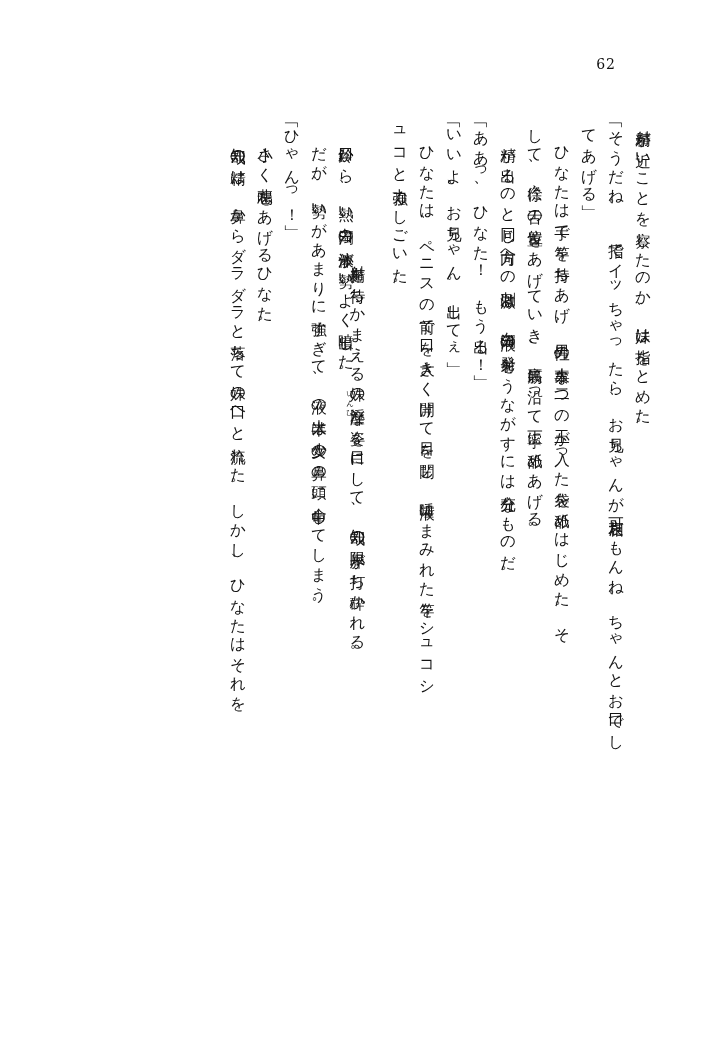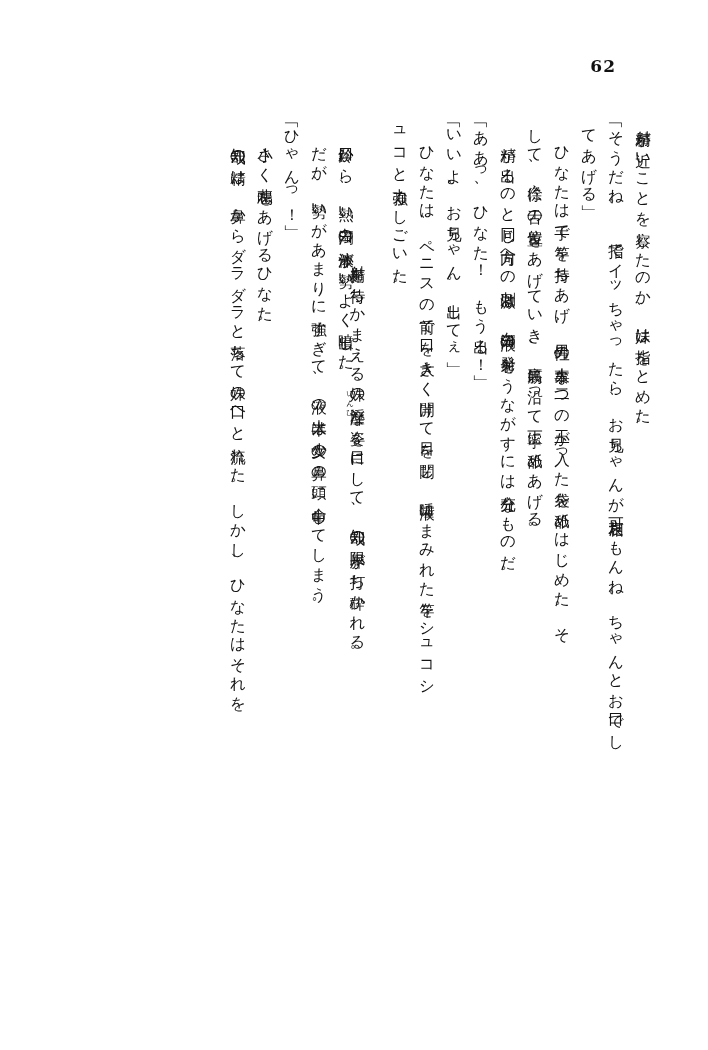--- a/index.html
+++ b/index.html
@@ -13,25 +13,24 @@
     height: 1050px;
     background: #ffffff;
     overflow: hidden;
     font-family: "DejaVu Serif", "Liberation Serif", serif;
     color: #1a1a1a;
   }
   .page-number {
     position: absolute;
     top: 56px;
     right: 92px;
-    font-size: 17px;
+    font-size: 14px;
     font-family: "DejaVu Serif", "Liberation Serif", serif;
     letter-spacing: 1px;
     color: #111111;
-    font-weight: bold;
   }
   .body-area {
     position: absolute;
     top: 118px;
     left: 58px;
     right: 58px;
     height: 840px;
     display: flex;
     flex-direction: row-reverse;
     align-items: flex-start;

